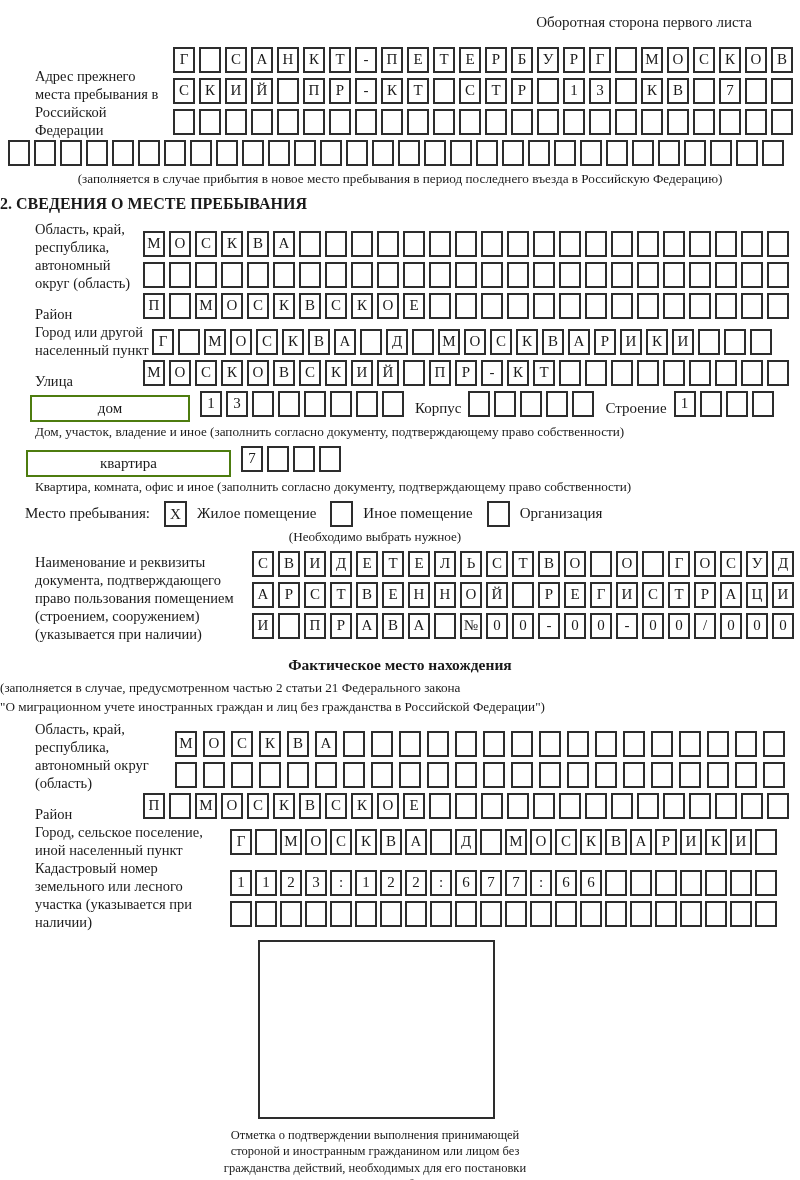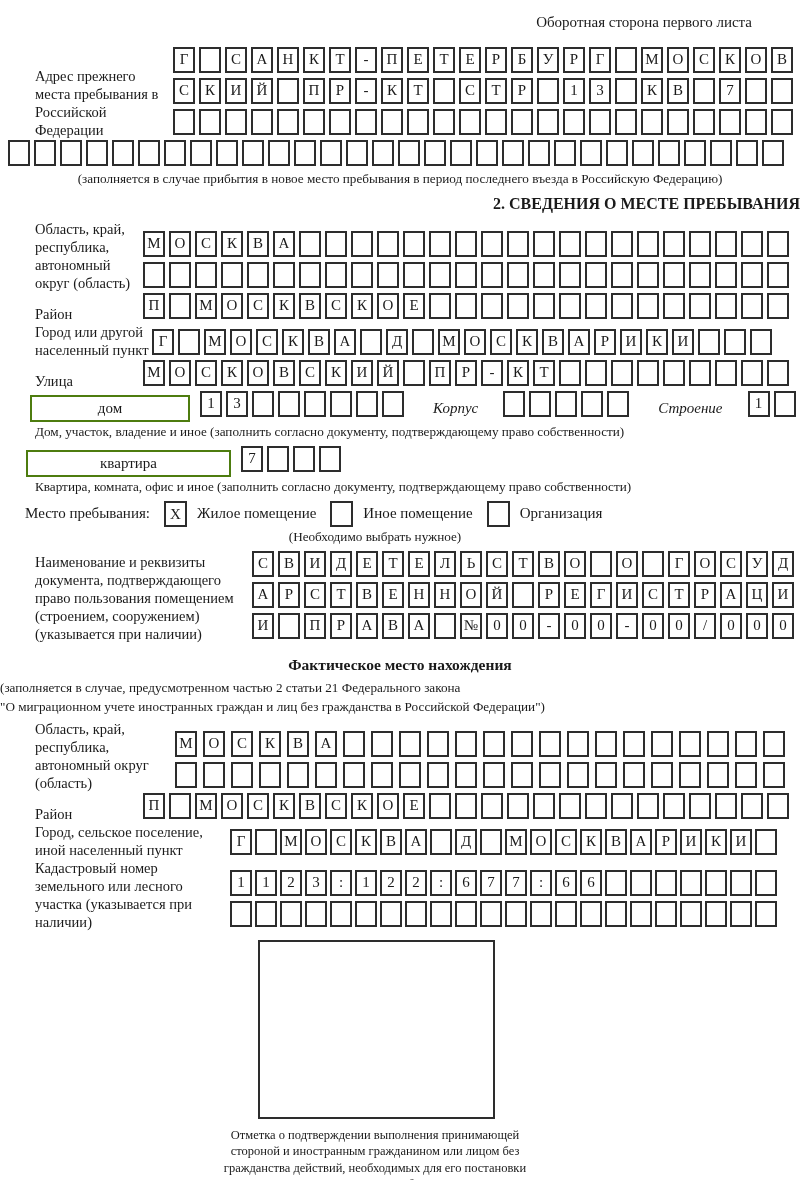--- a/index.html
+++ b/index.html
@@ -21,30 +21,30 @@
   .cbox{
     display:inline-block;box-sizing:border-box;width:22px;height:26px;
     border:2px solid #2d2d2d;margin-right:4px;text-align:center;
     font-size:15px;line-height:21px;vertical-align:top;
   }
   .p28 .cbox{margin-right:6px;}
   .p25 .cbox{margin-right:3px;}
   .fullw{padding-left:8px;}
   .caption{font-size:13.2px;margin:2px 0 6px 35px;}
   .centered{text-align:center;margin-left:0;}
-  .sec-title{font-weight:bold;text-align:right;font-size:16px;margin:8px 0 8px;}
+  .sec-title{font-weight:bold;text-align:left;font-size:16px;margin:8px 0 8px;}
   .sub-title{font-weight:bold;text-align:center;font-size:15.5px;margin:12px 0 6px;}
   .note{font-size:13.2px;text-align:left;margin-bottom:3px;}
   .named-box{
     border:2px solid #4d7c0f;height:27px;box-sizing:border-box;
     display:flex;align-items:center;justify-content:center;font-size:15px;flex-shrink:0;
   }
   .w-dom{width:160px;margin-left:30px;margin-right:10px;}
   .w-kv{width:205px;margin-left:26px;margin-right:10px;}
-  .inline-lbl{font-size:15px;margin:0 25px;line-height:27px;white-space:nowrap;font-style:italic;}
+  .inline-lbl{font-size:15px;margin:0 7px;line-height:27px;white-space:nowrap;}
   .house-row{margin-bottom:2px;}
   .stay-row{align-items:center;padding-left:25px;font-size:15px;margin:4px 0 2px;}
   .chk{
     display:inline-block;box-sizing:border-box;width:23px;height:26px;
     border:2px solid #2d2d2d;text-align:center;line-height:22px;font-size:15px;
     margin:0 10px 0 14px;flex-shrink:0;
   }
   .opt{white-space:nowrap;}
   .choose-note{text-align:center;width:520px;margin:0 0 6px 115px;font-size:13.2px;}
   .doc-block{margin-top:4px;}

